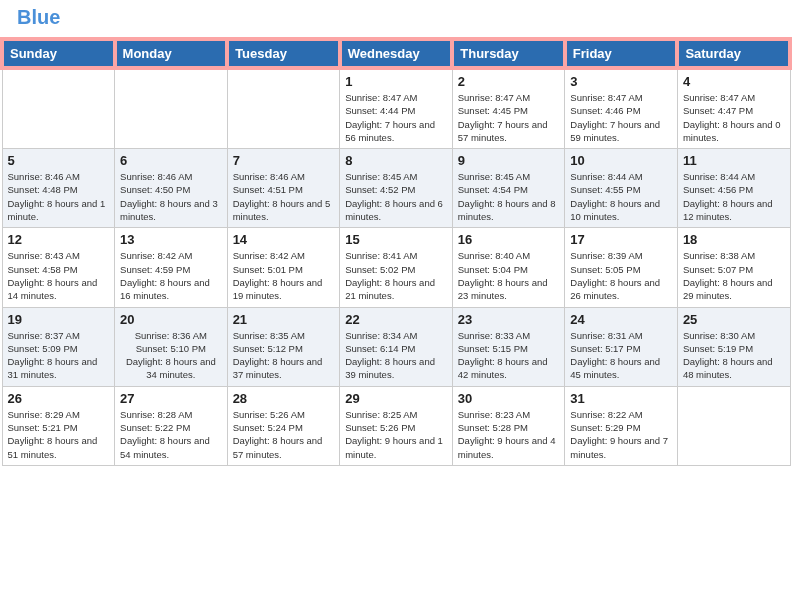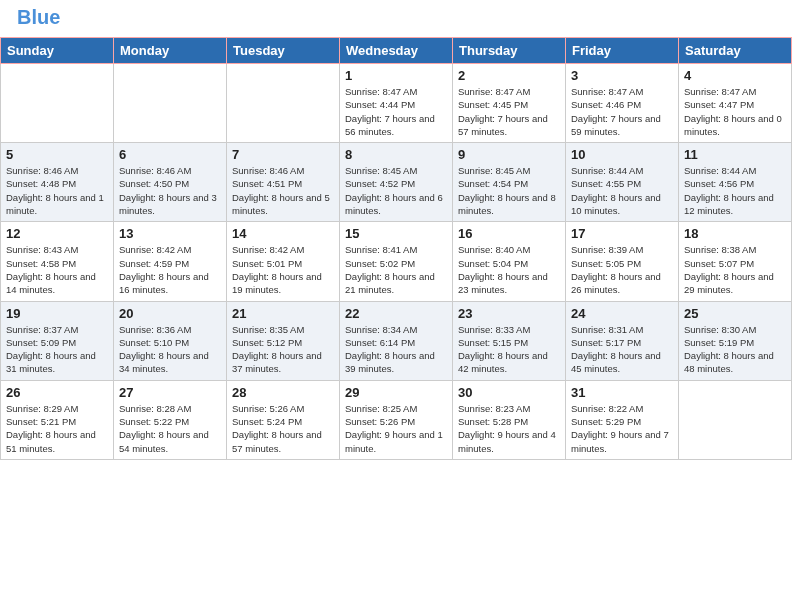--- a/index.html
+++ b/index.html
@@ -3,21 +3,21 @@
   <meta charset="utf-8">
   <style>
     * { box-sizing: border-box; margin: 0; padding: 0; }
     body { font-family: Arial, sans-serif; background: #fff; width: 792px; min-height: 612px; }
     .header { display: flex; align-items: flex-start; padding: 12px 16px 4px 16px; }
     .logo { display: flex; flex-direction: column; align-items: flex-start; margin-right: auto; }
     .title-block { text-align: right; }
     .month-year { font-size: 36px; color: #1a3a5c; font-weight: 300; }
     .location { font-size: 16px; color: #555; }
     .calendar { width: 100%; border-collapse: collapse; margin: 4px 0 0 0; }
-    .calendar th { background: #2b6cb0; color: #fff; text-align: left; padding: 5px 6px; font-size: 13px; border: 1px solid #fca5a5; }
+    .calendar th { background: #2b6cb0; color: #fff; text-align: left; padding: 5px 6px; font-size: 13px; border: 4px solid #fca5a5; }
     .calendar td { border: 1px solid #ccc; vertical-align: top; padding: 4px 5px; width: 14.28%; min-height: 80px; }
     .day-num { font-size: 13px; font-weight: bold; color: #222; margin-bottom: 2px; }
     .day-info { font-size: 9.5px; color: #333; line-height: 1.4; }
     .empty { background: #f9f9f9; }
     tr:nth-child(odd) td { background: #fff; }
     tr:nth-child(even) td { background: #eef2f7; }
     .calendar thead tr th { background: #2b6cb0; }
   </style>
 </head>
 <body>
@@ -164,21 +164,21 @@
       </tr>
       <tr>
         <td>
           <div class="day-num">19</div>
           <div class="day-info" style="white-space: pre-line;">Sunrise: 8:37 AM
 Sunset: 5:09 PM
 Daylight: 8 hours and 31 minutes.</div>
         </td>
         <td>
           <div class="day-num">20</div>
-          <div class="day-info" style="white-space: pre-line;">Sunrise: 8:36 AM
+          <div class="day-info" style="white-space: pre-line; text-align: center;">Sunrise: 8:36 AM
 Sunset: 5:10 PM
 Daylight: 8 hours and 34 minutes.</div>
         </td>
         <td>
           <div class="day-num">21</div>
           <div class="day-info" style="white-space: pre-line;">Sunrise: 8:35 AM
 Sunset: 5:12 PM
 Daylight: 8 hours and 37 minutes.</div>
         </td>
         <td>

